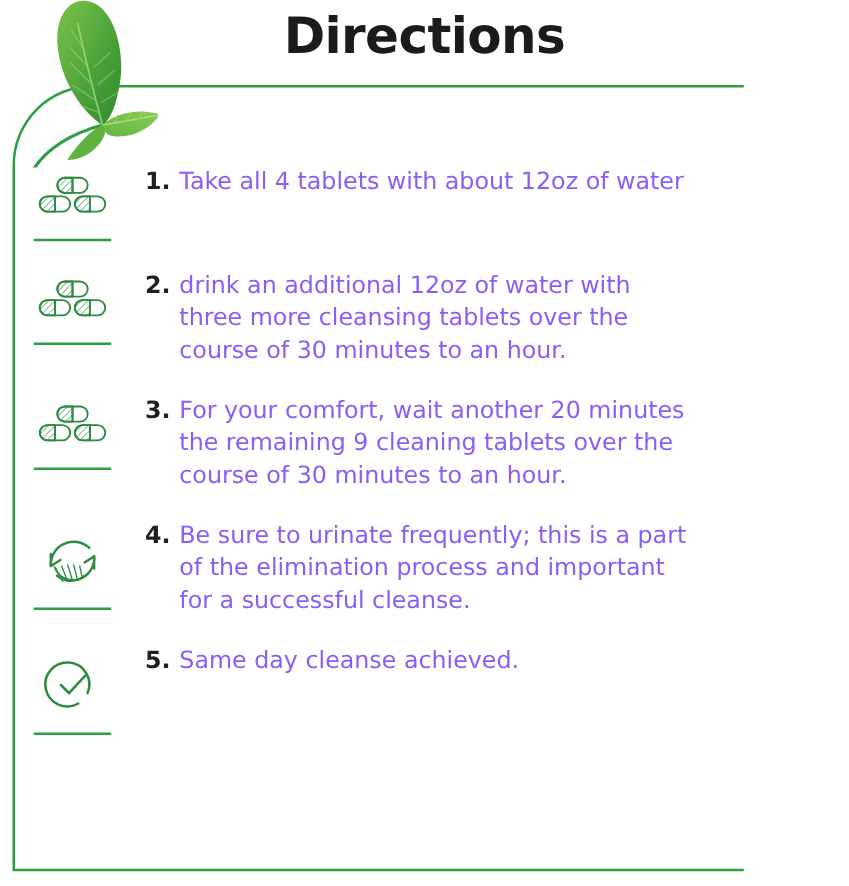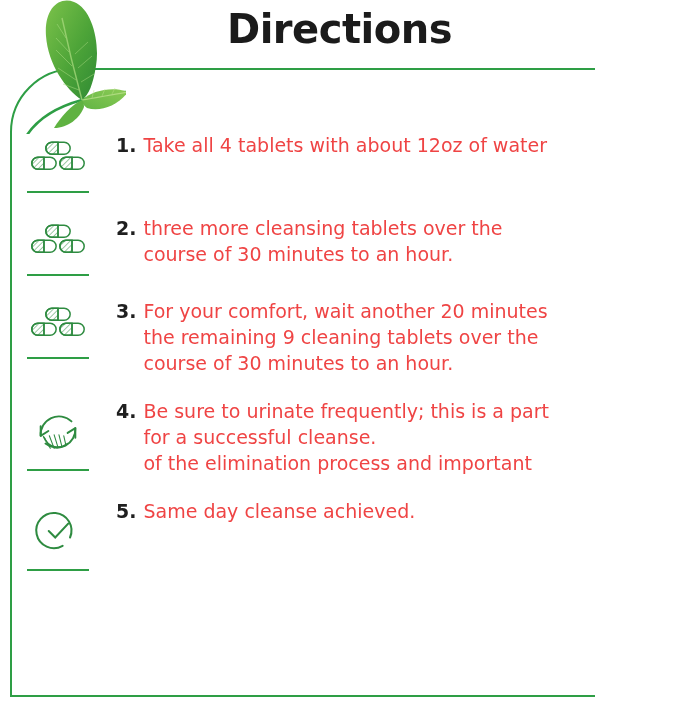--- a/index.html
+++ b/index.html
@@ -112,21 +112,21 @@
     font-size: 19px;
     color: #1f1f1f;
     line-height: 26px;
     margin-right: 7px;
     flex: 0 0 auto;
   }
   .step-body {
     font-family: "DejaVu Sans", sans-serif;
     font-size: 19px;
     line-height: 26px;
-    color: #ef4444;
+    color: #8b5cf6;
     font-weight: 400;
   }
   .step-body .ln {
     display: block;
     white-space: nowrap;
   }
 
   
   .step.s1 { margin-bottom: 22px; }
   .step.s2 { margin-bottom: 22px; }
@@ -233,20 +233,21 @@
               <path d="M33,24.5 a6.5,6.5 0 0 1 6.5,-6.5 h6.5 v13 h-6.5 a6.5,6.5 0 0 1 -6.5,-6.5 z" fill="url(#hatchA)"></path>
               <line x1="46" y1="18" x2="46" y2="31"></line>
             </g>
           </svg>
         </div>
         <div class="icon-rule"></div>
       </div>
       <div class="step-text">
         <span class="step-num">2.</span>
         <span class="step-body">
+          <span class="ln">drink an additional 12oz of water with</span>
           <span class="ln">three more cleansing tablets over the</span>
           <span class="ln">course of 30 minutes to an hour.</span>
         </span>
       </div>
     </div>
 
     <div class="step s3">
       <div class="step-icon-col">
         <div class="icon-box">
           <svg viewBox="0 0 62 40" width="58" height="38" xmlns="http://www.w3.org/2000/svg">
@@ -288,22 +289,22 @@
               <path d="M13,33 C18,45 30,46 38,40" stroke-width="1.6"></path>
             </g>
           </svg>
         </div>
         <div class="icon-rule"></div>
       </div>
       <div class="step-text">
         <span class="step-num">4.</span>
         <span class="step-body">
           <span class="ln">Be sure to urinate frequently; this is a part</span>
+          <span class="ln">of the elimination process and important</span>
           <span class="ln">for a successful cleanse.</span>
-          <span class="ln">of the elimination process and important</span>
         </span>
       </div>
     </div>
 
     <div class="step s5">
       <div class="step-icon-col">
         <div class="icon-box round">
           <svg viewBox="0 0 56 54" width="52" height="50" xmlns="http://www.w3.org/2000/svg">
             <g stroke="#2e8b40" stroke-width="2.2" fill="none" stroke-linecap="round">
               <path d="M41,34 A19,19 0 1 0 33,43"></path>

